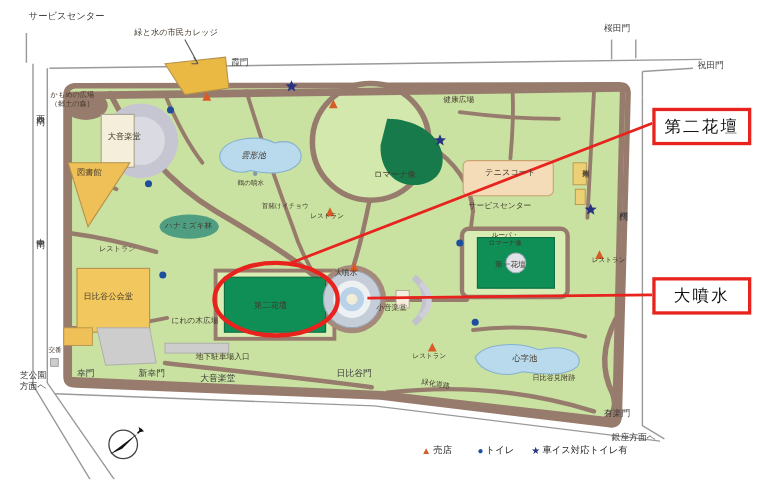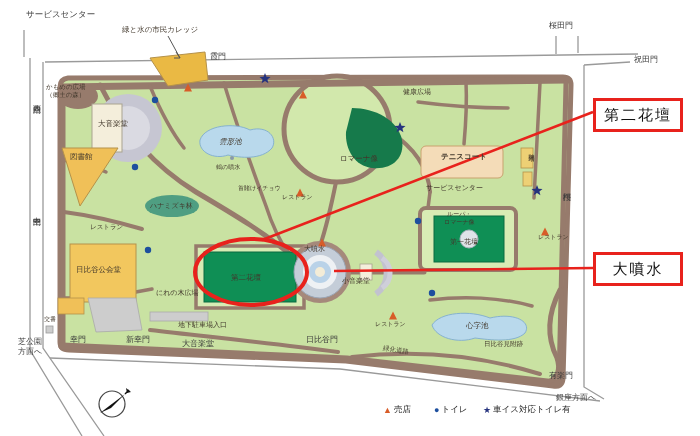--- a/index.html
+++ b/index.html
@@ -175,21 +175,21 @@
   <div class="lbl" style="left:76px;top:265px;">日比谷公会堂</div>
   <div class="lbl s7" style="left:156px;top:289px;">にれの木広場</div>
   <div class="lbl" style="left:231px;top:273px;">第二花壇</div>
   <div class="lbl s7" style="left:178px;top:321px;">地下駐車場入口</div>
   <div class="lbl s6" style="left:238px;top:185px;">首賭けイチョウ</div>
   <div class="lbl s6" style="left:282px;top:194px;">レストラン</div>
   <div class="lbl" style="left:340px;top:154px;">ロマーナ像</div>
   <div class="lbl s7" style="left:304px;top:245px;">大噴水</div>
   <div class="lbl s7" style="left:342px;top:277px;">小音楽堂</div>
   <div class="lbl s7" style="left:403px;top:88px;">健康広場</div>
-  <div class="lbl" style="left:441px;top:152px;font-weight:bold;">テニスコート</div>
+  <div class="lbl" style="left:441px;top:152px;">テニスコート</div>
   <div class="lbl s7" style="left:426px;top:184px;">サービスセンター</div>
   <div class="lbl vert s6" style="left:527px;top:149px;">陳列場</div>
   <div class="lbl pre s6" style="left:444px;top:211px;">ルーパ・
 ロマーナ像</div>
   <div class="lbl s7" style="left:450px;top:238px;">第一花壇</div>
   <div class="lbl s6" style="left:538px;top:234px;">レストラン</div>
   <div class="lbl" style="left:466px;top:321px;">心字池</div>
   <div class="lbl s65" style="left:484px;top:340px;">日比谷見附跡</div>
   <div class="lbl s65" style="left:383px;top:346px;transform:rotate(9deg);">緑化道路</div>
   <div class="lbl s6" style="left:375px;top:321px;">レストラン</div>

